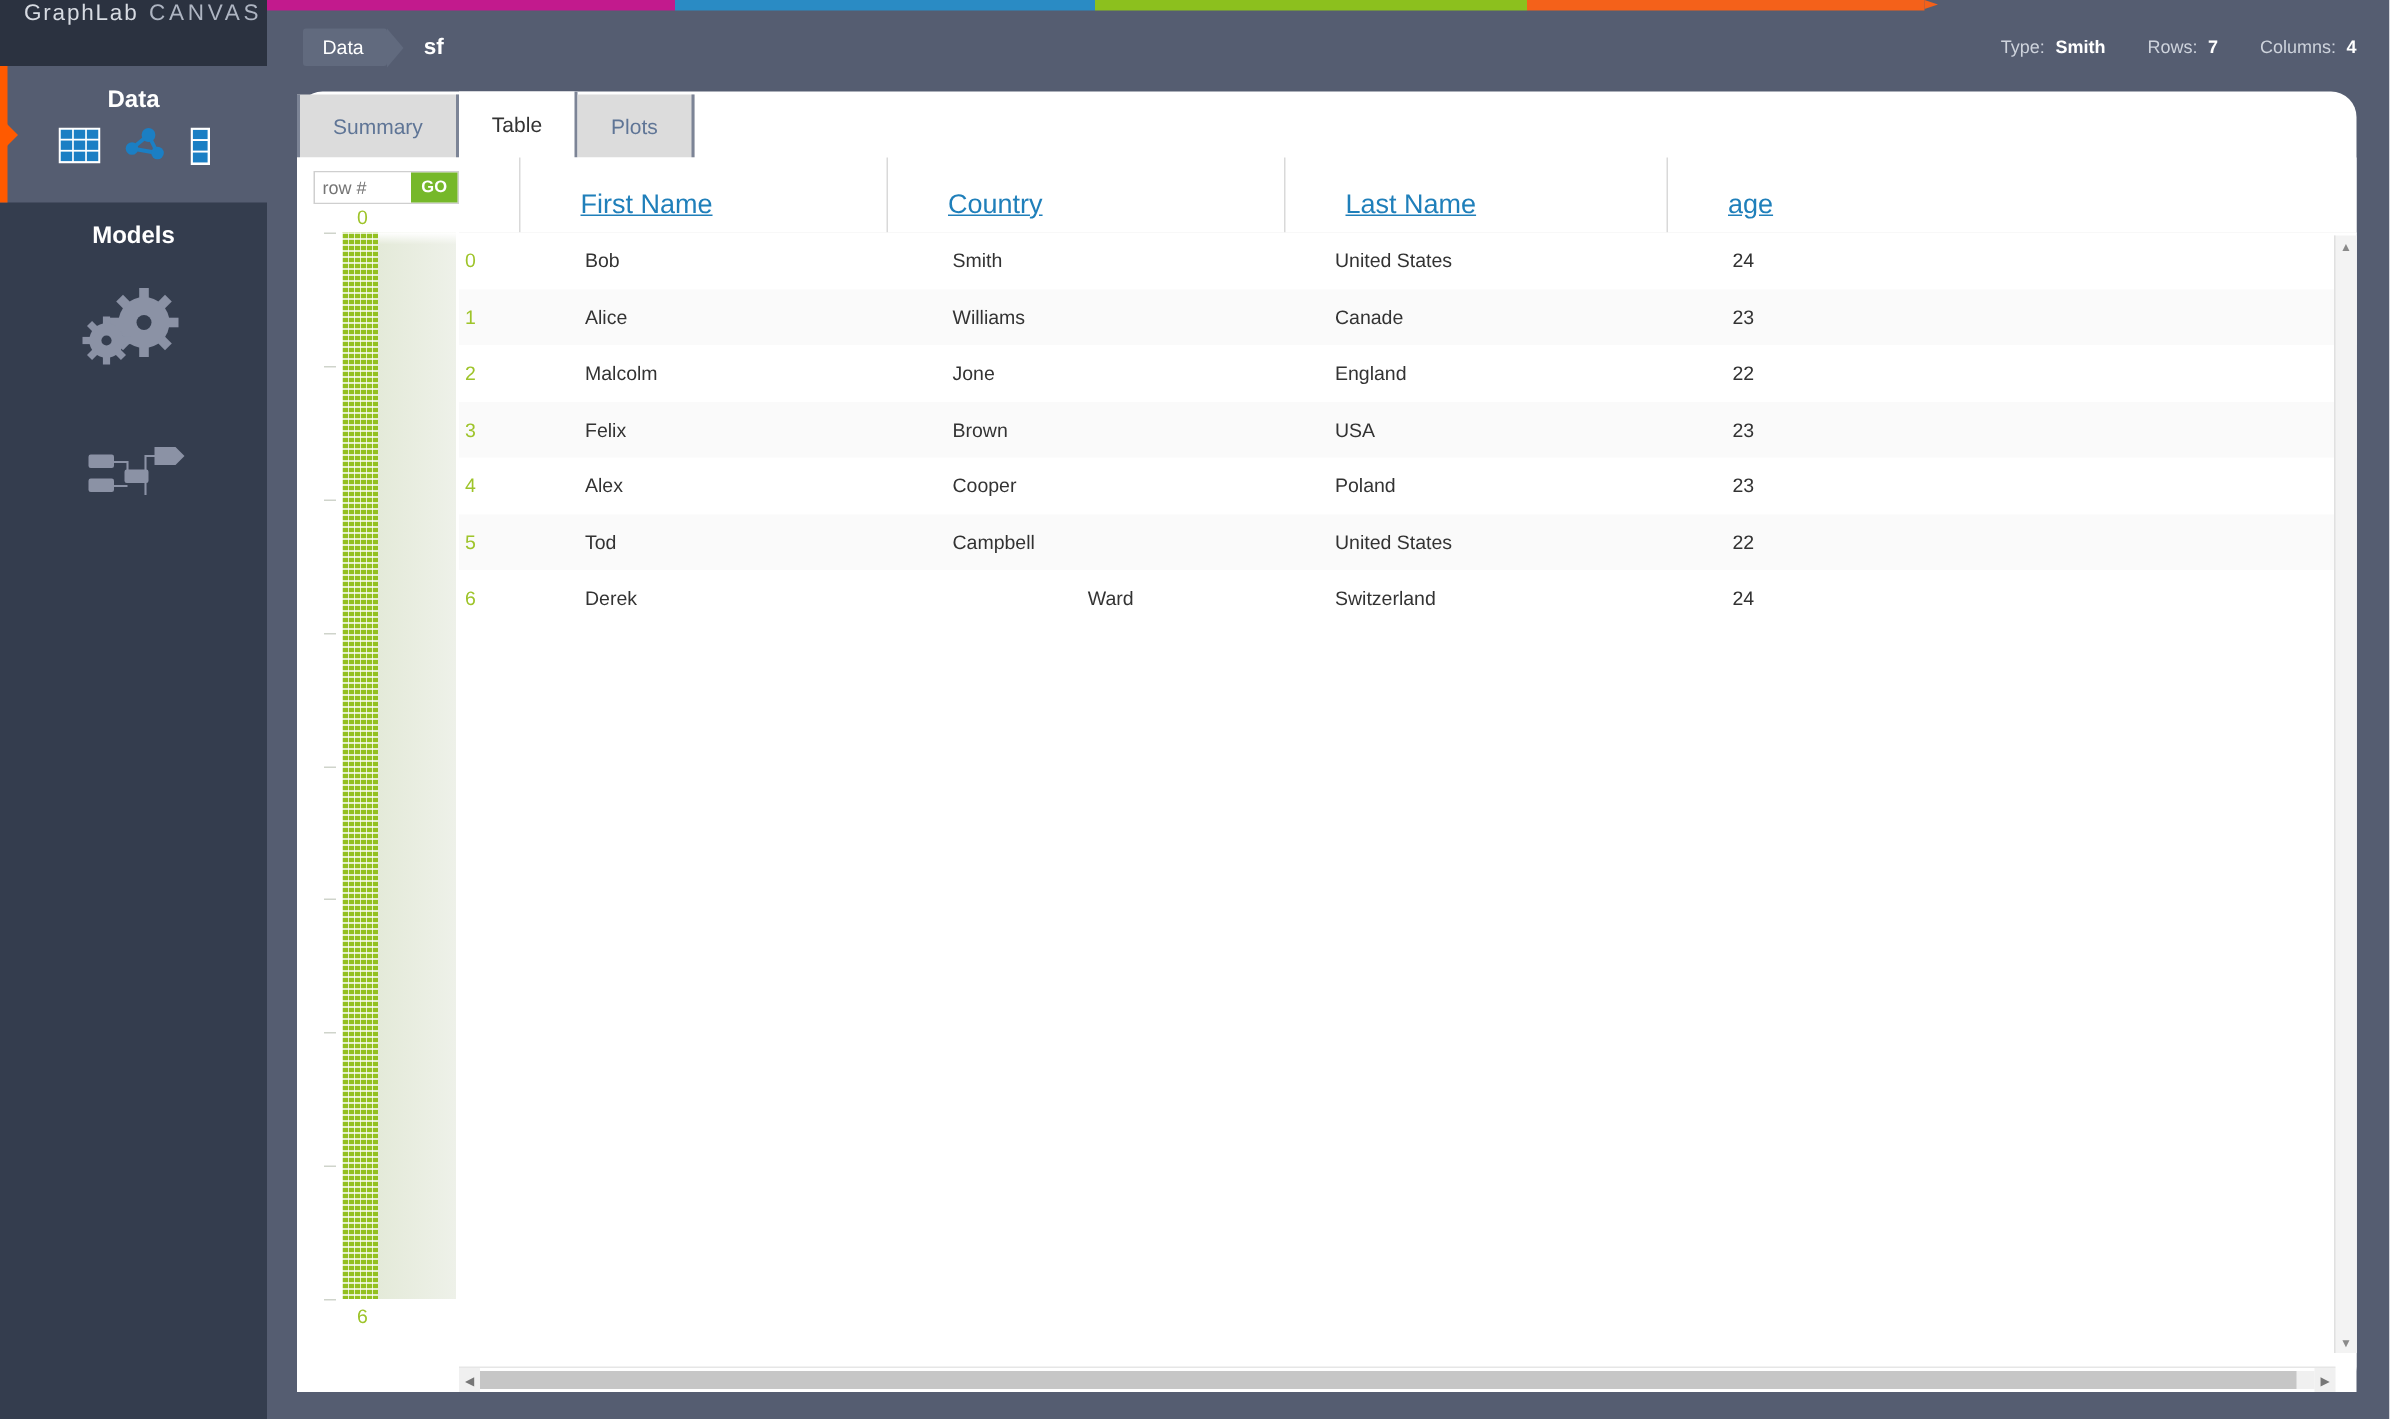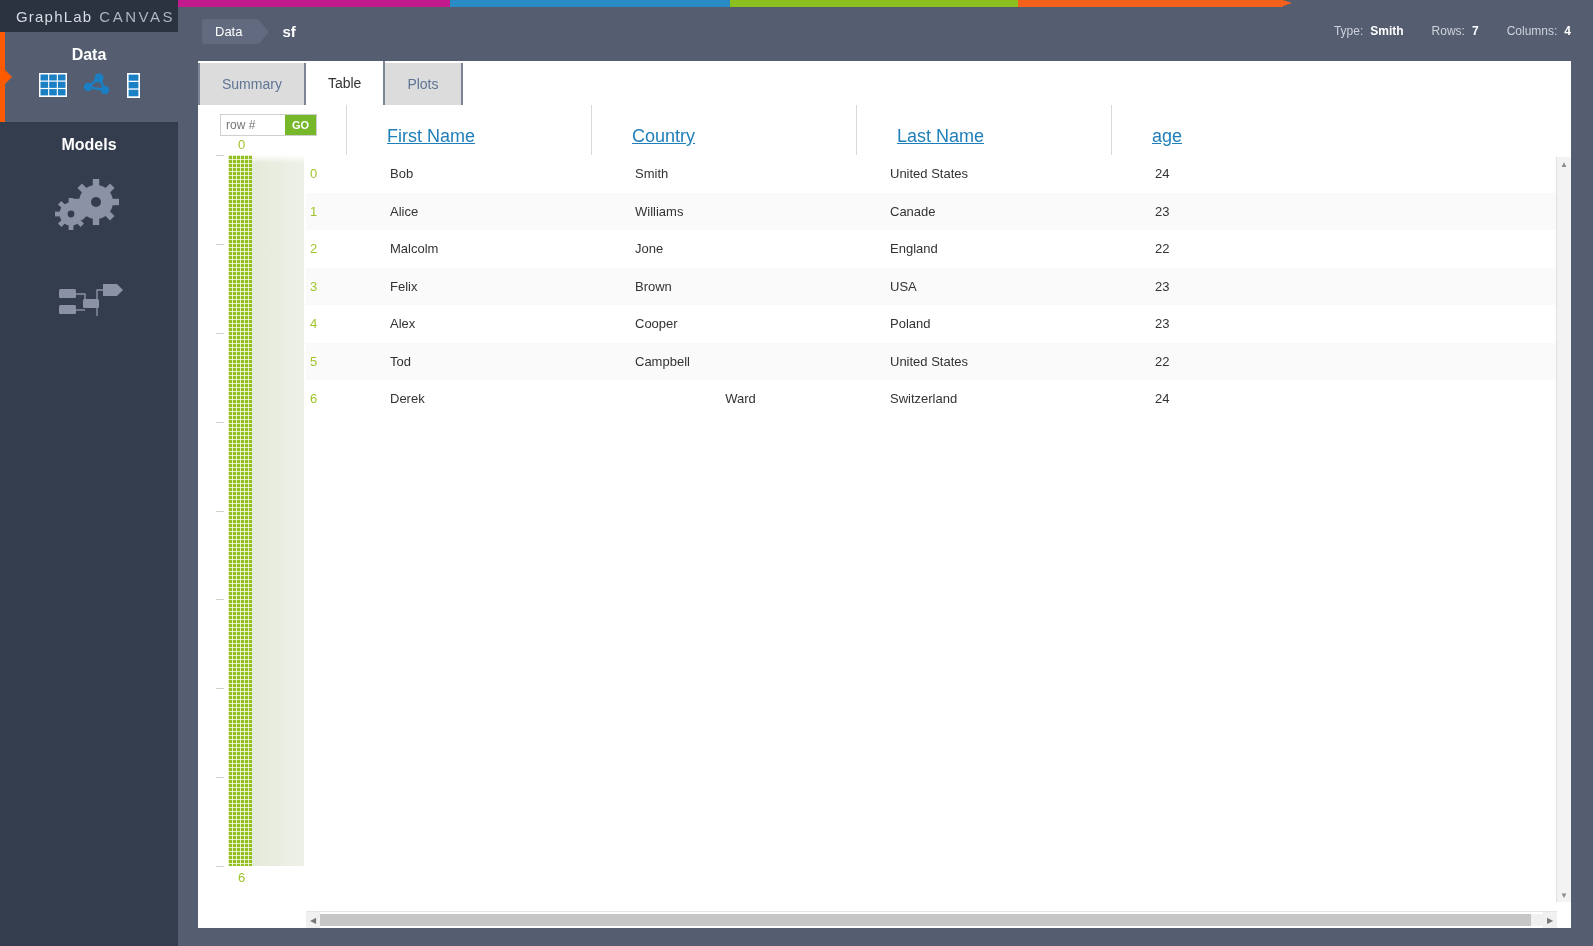--- a/index.html
+++ b/index.html
@@ -13,23 +13,23 @@
   .app{position:absolute;inset:0;display:flex;}
 
   
   .sidebar{
     width:178px;flex:0 0 178px;
     background:#343d4e;
     position:relative;
     color:#fff;
   }
   .brand{
-    height:32px;
+    height:44px;
     background:#2b3240;
-    display:flex;align-items:center;
+    display:flex;align-items:flex-start;
     padding-left:16px;
     letter-spacing:1.2px;
     font-size:15px;
     color:#c9ced8;
   }
   .brand .b1{font-weight:400;color:#d7dbe2;}
   .brand .b2{font-weight:300;color:#aeb5c2;margin-left:7px;letter-spacing:2.5px;}
 
   .nav-section{position:relative;}
   .nav-section.active{background:#555d71;}
@@ -84,20 +84,21 @@
   }
   .meta{margin-left:auto;margin-right:22px;display:flex;align-items:center;gap:0;font-size:12px;color:#d2d6de;}
   .meta .grp{display:flex;gap:7px;margin-left:28px;}
   .meta .k{color:#ced3dc;}
   .meta .v{color:#ffffff;font-weight:bold;}
 
   
   .panel{
     position:absolute;left:20px;top:61px;right:22px;bottom:18px;
     background:#ffffff;
+    border-radius:17px;
   }
   .tabs{
     position:absolute;left:0;top:0;height:44px;
     display:flex;align-items:flex-end;
   }
   .tab{
     height:42px;line-height:42px;
     padding:0 22px;
     font-size:14px;
     background:#dcdcdc;
@@ -110,21 +111,21 @@
     background:#ffffff;color:#333;height:44px;line-height:44px;
   }
 
   .tablearea{
     position:absolute;left:0;top:44px;right:0;bottom:0;
     background:#ffffff;
   }
 
   
   .gobox{
-    position:absolute;left:22px;top:9px;
+    position:absolute;left:11px;top:9px;
     width:95px;height:20px;
     border:1px solid #cfcfcf;background:#fff;
     display:flex;align-items:stretch;
   }
   .gobox input{
     flex:1;border:0;outline:none;font-size:12px;
     padding-left:5px;color:#555;font-family:"Liberation Sans", sans-serif;
     min-width:0;
   }
   .gobtn{

